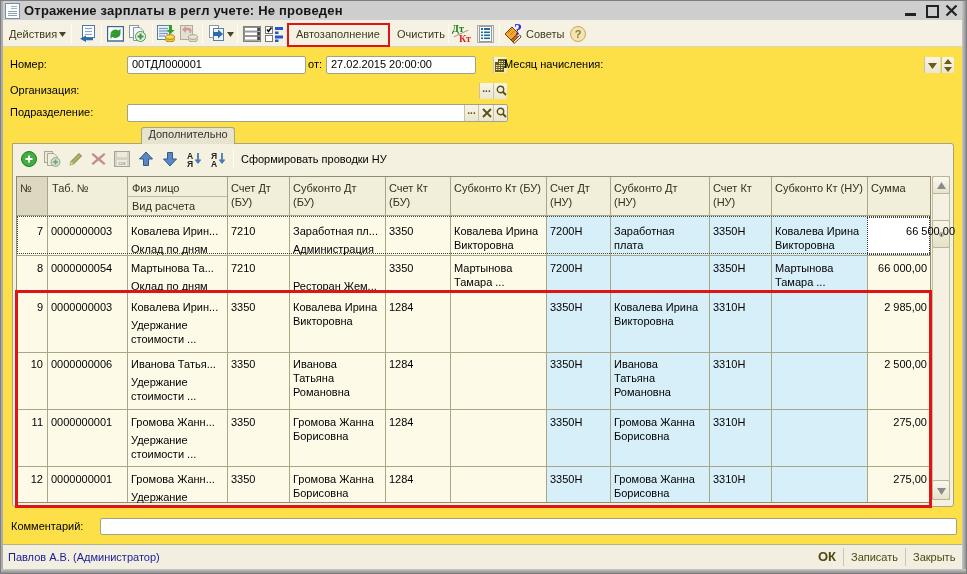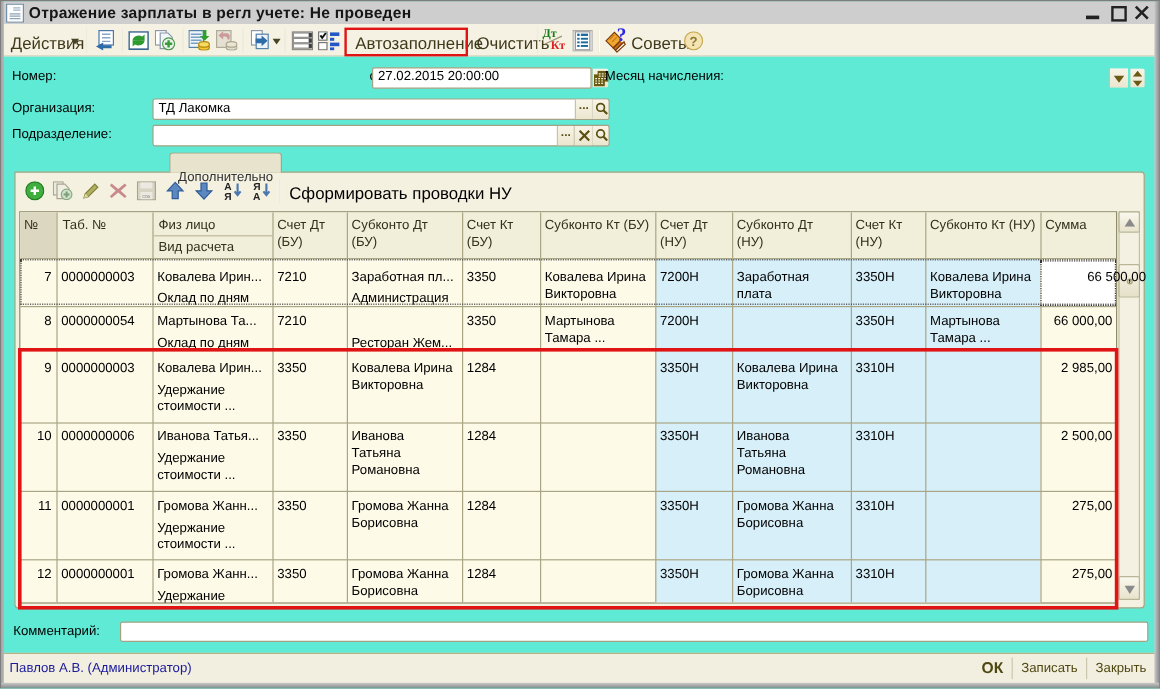--- a/index.html
+++ b/index.html
@@ -1,22 +1,22 @@
 <!DOCTYPE html>
 <html><head><meta charset="utf-8">
 <style>
 *{margin:0;padding:0;box-sizing:border-box}
 html,body{width:967px;height:574px;overflow:hidden}
-#win{position:relative;width:967px;height:574px;font-family:"Liberation Sans",sans-serif;font-size:11px;color:#000;background:#5eead4;overflow:hidden}
+#win{position:relative;width:967px;height:574px;font-family:"Liberation Sans",sans-serif;font-size:11px;color:#000;background:#fde047;overflow:hidden}
 .abs{position:absolute}
 .lbl{position:absolute;font-size:11px;white-space:nowrap}
 .fld{position:absolute;background:#fff;border:1px solid #a5a183;border-radius:2px;font-size:11px;line-height:15px;padding-left:4px;white-space:nowrap;overflow:hidden}
 .sep{position:absolute;width:1px;background:#c6c2a2;border-right:1px solid #fdfcf5}
 svg{display:block}
-.tbtxt{position:absolute;color:#3f3a1a;font-size:14px;white-space:nowrap}
+.tbtxt{position:absolute;color:#3f3a1a;font-size:11px;white-space:nowrap}
 .t{position:absolute;font-size:11px;line-height:14px;white-space:nowrap;z-index:2}
 .nr{text-align:right}
 </style></head><body>
 <div id="win">
 
 <div class="abs" style="left:0;top:0;width:967px;height:574px;border:1px solid #7e7e7e;z-index:50;pointer-events:none"></div>
 <div class="abs" style="left:1px;top:1px;width:2px;height:572px;background:#adadad;z-index:49"></div>
 <div class="abs" style="right:1px;top:1px;width:4px;height:572px;background:linear-gradient(90deg,#c9c9c9,#8f8f8f);z-index:49"></div>
 <div class="abs" style="left:1px;bottom:1px;width:965px;height:4px;background:linear-gradient(#c9c9c9,#8f8f8f);z-index:49"></div>
 
@@ -145,22 +145,23 @@
 <path d="M4 9 L8 5 M6 11 L10 7" stroke="#c87818" stroke-width="1"></path>
 </svg>
 <div class="abs" style="left:514px;top:21px;font-size:16px;font-weight:bold;color:#2a2ae0;font-family:'Liberation Serif',serif;z-index:5;text-shadow:1px 1px 0 #f5f2e3">?</div>
 <div class="tbtxt" style="left:526px;top:28px">Советы</div>
 <svg class="abs" style="left:570px;top:26px" width="16" height="16" viewBox="0 0 16 16">
 <circle cx="8" cy="8" r="7.5" fill="#f4e4b4" stroke="#c8a850"></circle>
 <text x="8" y="12" text-anchor="middle" font-size="11" font-weight="bold" fill="#8a7a3a" font-family="Liberation Sans">?</text>
 </svg>
 
 <div class="lbl" style="left:10px;top:58px">Номер:</div>
+<div class="fld" style="left:127px;top:56px;width:179px;height:18px">00ТДЛ000001</div>
 <div class="lbl" style="left:308px;top:58px">от:</div>
-<div class="fld" style="left:310px;top:56px;width:183px;height:18px">27.02.2015 20:00:00</div>
+<div class="fld" style="left:326px;top:56px;width:150px;height:18px">27.02.2015 20:00:00</div>
 <div class="abs" style="left:493px;top:57px;width:14px;height:16px;background:linear-gradient(#f6f3e6,#eae5ce);border-left:1px solid #c8c3a8;border-radius:0 2px 2px 0">
 <svg style="margin:2px 0 0 1px" width="13" height="13" viewBox="0 0 13 13">
 <rect x="3" y="0" width="9" height="9" fill="#695a10"></rect>
 <rect x="0" y="3" width="9" height="10" fill="#695a10"></rect>
 <g stroke="#f4f1e0" stroke-dasharray="1.5,1" stroke-width="1">
 <line x1="4" y1="2.5" x2="11" y2="2.5"></line>
           <line x1="4" y1="4.5" x2="11" y2="4.5"></line>
 <line x1="1" y1="6.5" x2="11" y2="6.5"></line>
           <line x1="1" y1="8.5" x2="8" y2="8.5"></line>
           <line x1="1" y1="10.5" x2="8" y2="10.5"></line>
@@ -175,21 +176,20 @@
     </div>
 <div class="abs" style="left:941px;top:57px;width:13px;height:16px;background:linear-gradient(#f8f5e8,#ebe6cf);border-left:1px solid #c8c3a8;border-radius:0 2px 2px 0">
 <svg style="margin:2px 0 0 2px" width="8" height="5" viewBox="0 0 8 5">
         <path d="M0 5 L8 5 L4 0 Z" fill="#6b5a14"></path>
       </svg>
 <svg style="margin:3px 0 0 2px" width="8" height="5" viewBox="0 0 8 5">
         <path d="M0 0 L8 0 L4 5 Z" fill="#6b5a14"></path>
       </svg>
     </div>
 <div class="lbl" style="left:10px;top:84px">Организация:</div>
-<div class="fld" style="left:127px;top:82px;width:381px;height:18px">ТД Лакомка</div>
 <div class="abs" style="left:479px;top:83px;width:14px;height:16px;background:linear-gradient(#f8f5e8,#ebe6cf);border-left:1px solid #c8c3a8;color:#5a4e10;font-weight:bold;font-size:10px;line-height:12px;text-align:center">...</div>
 <div class="abs" style="left:493px;top:83px;width:14px;height:16px;background:linear-gradient(#f8f5e8,#ebe6cf);border-left:1px solid #c8c3a8;border-radius:0 2px 2px 0">
 <svg style="margin:2px 0 0 2px" width="11" height="11" viewBox="0 0 11 11">
         <circle cx="4.5" cy="4.5" r="3.2" fill="none" stroke="#5a4e10" stroke-width="1.4"></circle>
         <line x1="7" y1="7" x2="10" y2="10" stroke="#5a4e10" stroke-width="1.8"></line>
       </svg>
     </div>
 <div class="lbl" style="left:10px;top:106px">Подразделение:</div>
 <div class="fld" style="left:127px;top:104px;width:381px;height:18px"></div>
 <div class="abs" style="left:464px;top:105px;width:14px;height:16px;background:linear-gradient(#f8f5e8,#ebe6cf);border-left:1px solid #c8c3a8;color:#5a4e10;font-weight:bold;font-size:10px;line-height:12px;text-align:center">...</div>
@@ -200,21 +200,21 @@
     </div>
 <div class="abs" style="left:493px;top:105px;width:14px;height:16px;background:linear-gradient(#f8f5e8,#ebe6cf);border-left:1px solid #c8c3a8;border-radius:0 2px 2px 0">
 <svg style="margin:2px 0 0 2px" width="11" height="11" viewBox="0 0 11 11">
         <circle cx="4.5" cy="4.5" r="3.2" fill="none" stroke="#5a4e10" stroke-width="1.4"></circle>
         <line x1="7" y1="7" x2="10" y2="10" stroke="#5a4e10" stroke-width="1.8"></line>
       </svg>
     </div>
 
 <div class="abs" style="left:12px;top:143px;width:942px;height:364px;background:#f4f1e0;border:1px solid #a8a483;border-radius:0 3px 3px 3px"></div>
 <div class="abs" style="left:141px;top:127px;width:94px;height:17px;background:#e7e3cd;border:1px solid #a8a483;border-bottom:none;border-radius:3px 3px 0 0;z-index:1">
-<div style="text-align:center;padding-top:14px;font-size:11px;color:#333">Дополнительно</div>
+<div style="text-align:center;padding-top:0;font-size:11px;color:#333">Дополнительно</div>
     </div>
 
 <svg class="abs" style="left:21px;top:151px" width="16" height="16" viewBox="0 0 16 16">
 <circle cx="8" cy="8" r="7.5" fill="#3fae3f" stroke="#1e7c1e"></circle>
 <path d="M8 4.5 L8 11.5 M4.5 8 L11.5 8" stroke="#fff" stroke-width="2"></path>
 </svg>
 <svg class="abs" style="left:44px;top:151px" width="17" height="16" viewBox="0 0 17 16">
 <rect x="0.5" y="0.5" width="8" height="11" fill="#eceadc" stroke="#a8a794"></rect>
 <path d="M3.5 2.5 L10 2.5 L13.5 6 L13.5 14.5 L3.5 14.5 Z" fill="#f0eee2" stroke="#a8a794"></path>
 <circle cx="11.5" cy="11" r="4.4" fill="#d2e2cc" stroke="#8aa884"></circle>

